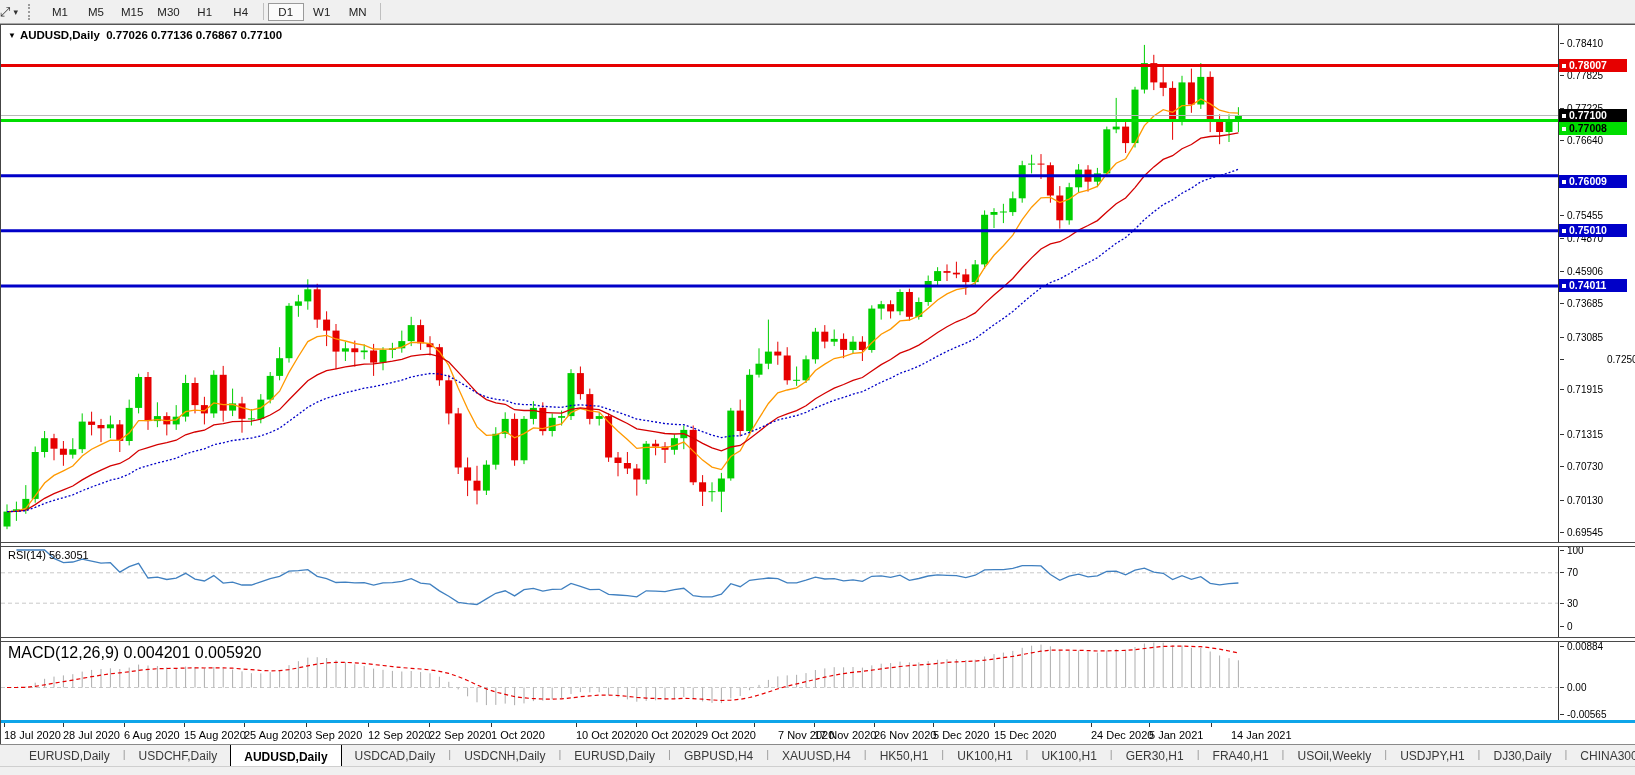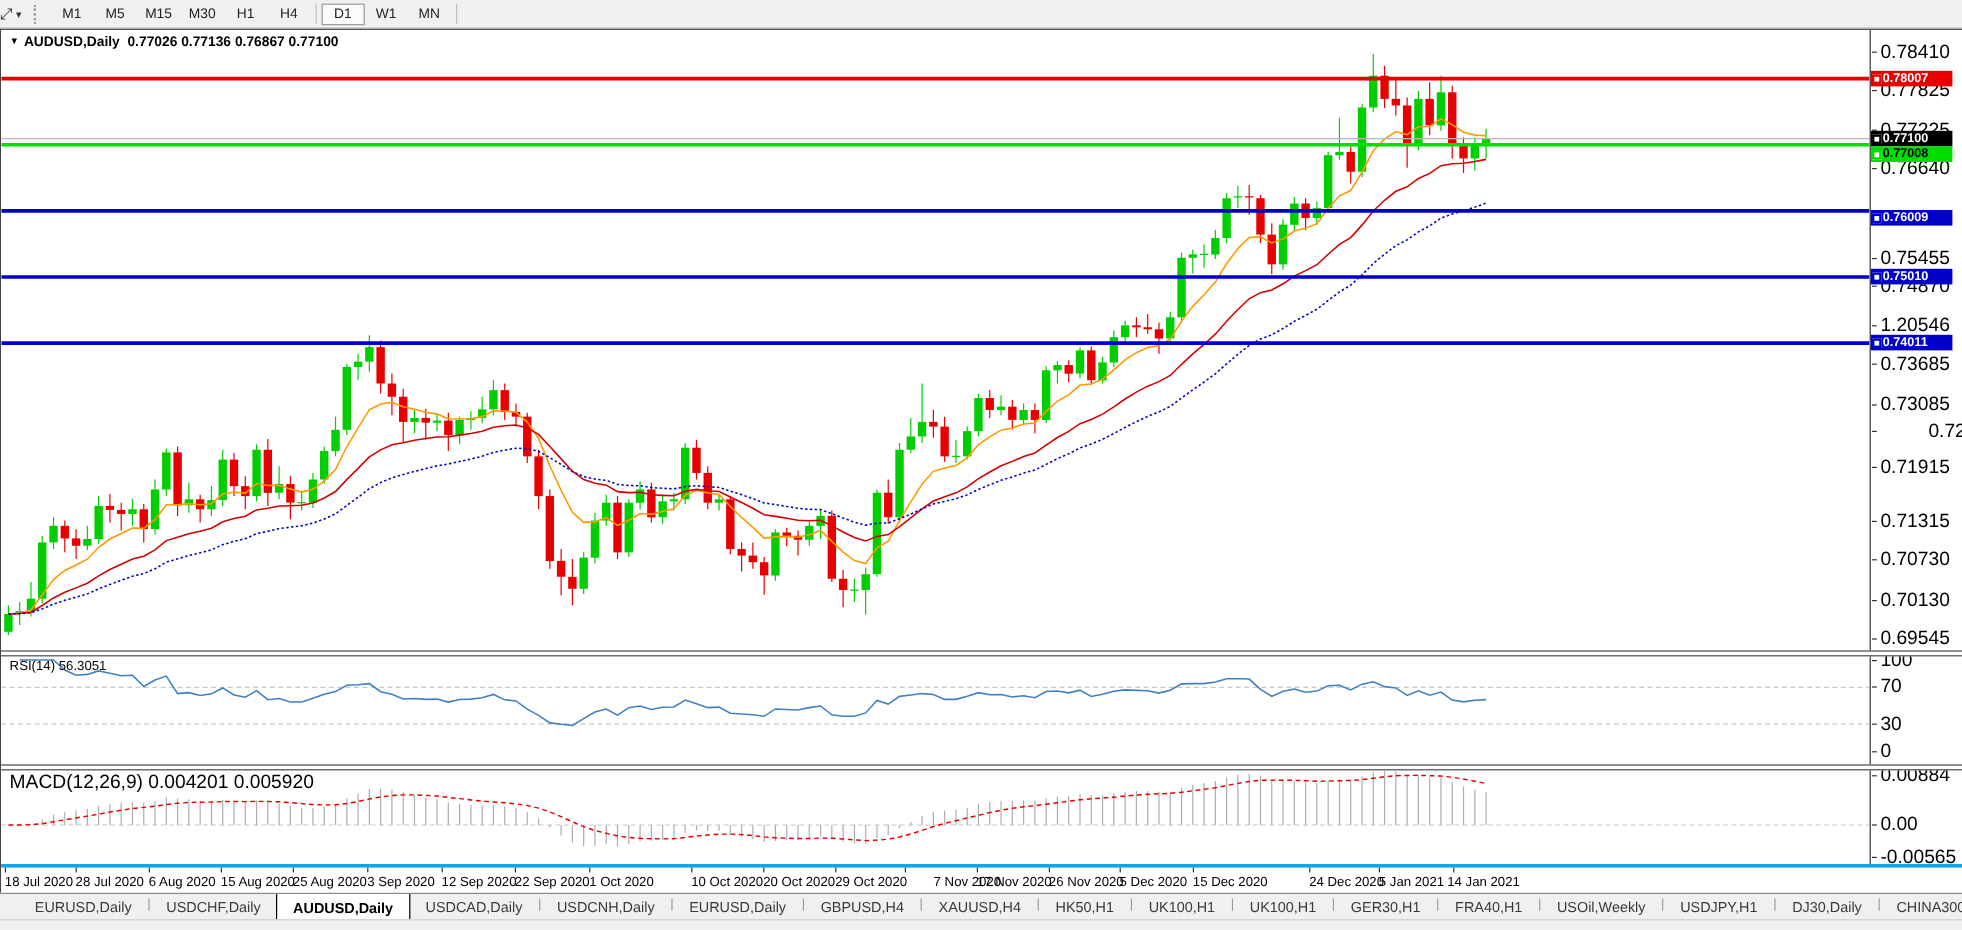--- a/index.html
+++ b/index.html
@@ -21,21 +21,21 @@
   #pane-price{top:0;height:517px}
   #pane-rsi{top:520px;height:92px}
   #pane-macd{top:615px;height:80px}
   .pane-sep{position:absolute;left:0;width:1635px;height:3px;border-top:1px solid #4a4a4a;
             border-bottom:1px solid #4a4a4a;background:#fff;z-index:7}
   #sep1{top:517px}#sep2{top:612px}
   .pane-label{position:absolute;left:7px;top:4px;font-size:11.5px;color:#000;z-index:3;white-space:nowrap}
   #chart-title{font-weight:bold}
   #chart-title .arr{font-size:8px;vertical-align:1px;margin-right:4px}
   #axis-col{position:absolute;top:0;left:1557px;width:78px;height:695px;border-left:1px solid #333;z-index:5}
-  .tick-label{position:absolute;left:8px;font-size:16px;line-height:13px;color:#000;white-space:nowrap}
+  .tick-label{position:absolute;left:8px;font-size:10px;line-height:13px;color:#000;white-space:nowrap}
   .tick-label::before{content:"";position:absolute;left:-7px;top:6px;width:4px;height:1px;background:#333}
   .flag{position:absolute;left:0;width:68px;height:13px;font-size:10.5px;font-weight:bold;line-height:13px;
         padding-left:10px;box-sizing:border-box;z-index:6;white-space:nowrap}
   .flag::before{content:"";position:absolute;left:1px;top:3px;width:4px;height:4px;background:#fff;
         border:2px solid var(--c,#000)}
   #date-strip{position:absolute;top:695px;left:0;width:1635px;height:25px;border-top:3px solid #0ea5e9;background:#fff}
   .date-label{position:absolute;top:6px;font-size:11px;color:#000;white-space:nowrap}
   .date-tick{position:absolute;top:0;width:1px;height:4px;background:#333}
   #tabbar{position:absolute;left:0;top:744px;width:1635px;height:22px;background:#F0F0F0;border-top:1px solid #8a8a8a;
           display:flex;align-items:stretch;font-size:12px;padding-left:16px;box-sizing:border-box;overflow:hidden}
@@ -532,30 +532,30 @@
       <div class="date-label" style="left: 873px;">26 Nov 2020</div>
       <div class="date-tick" style="left: 932px;"></div>
       <div class="date-label" style="left: 932px;">5 Dec 2020</div>
       <div class="date-tick" style="left: 993px;"></div>
       <div class="date-label" style="left: 993px;">15 Dec 2020</div>
       <div class="date-tick" style="left: 1090px;"></div>
       <div class="date-label" style="left: 1090px;">24 Dec 2020</div>
       <div class="date-tick" style="left: 1148px;"></div>
       <div class="date-label" style="left: 1148px;">5 Jan 2021</div>
       <div class="date-tick" style="left: 1210px;"></div>
-      <div class="date-label" style="left: 1205px;">14 Jan 2021</div>
+      <div class="date-label" style="left: 1230px;">14 Jan 2021</div>
     </div>
   <div id="axis-col">
       <div class="tick-label" style="top: 11.8px;">0.78410</div>
       <div class="tick-label" style="top: 44px;">0.77825</div>
       <div class="tick-label" style="top: 77.1px;">0.77225</div>
       <div class="tick-label" style="top: 109.4px;">0.76640</div>
       <div class="tick-label" style="top: 184px;">0.75455</div>
       <div class="tick-label" style="top: 207px;">0.74870</div>
-      <div class="tick-label" style="top: 240.1px;">1.20546</div>
+      <div class="tick-label" style="top: 240.1px;">0.45906</div>
       <div class="tick-label" style="top: 272.4px;">0.73685</div>
       <div class="tick-label" style="top: 305.5px;">0.73085</div>
       <div class="tick-label" style="top: 328px; padding-left: 40px;">0.72500</div>
       <div class="tick-label" style="top: 358px;">0.71915</div>
       <div class="tick-label" style="top: 403.1px;">0.71315</div>
       <div class="tick-label" style="top: 435.4px;">0.70730</div>
       <div class="tick-label" style="top: 468.5px;">0.70130</div>
       <div class="tick-label" style="top: 500.7px;">0.69545</div>
       <div class="tick-label" style="top: 518.5px;">100</div>
       <div class="tick-label" style="top: 541.3px;">70</div>

